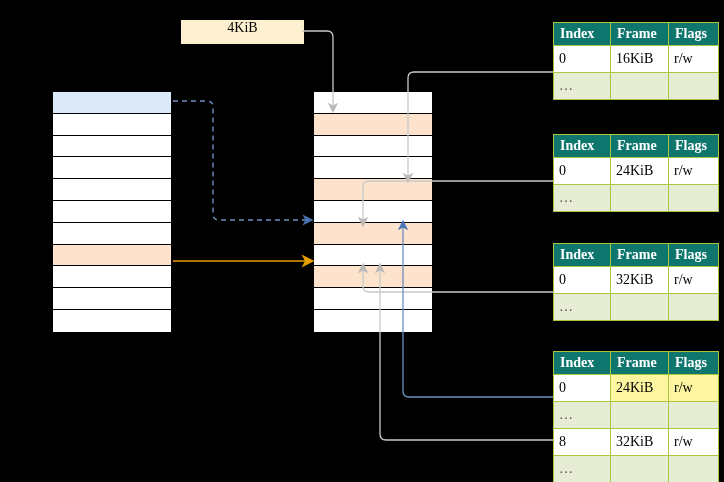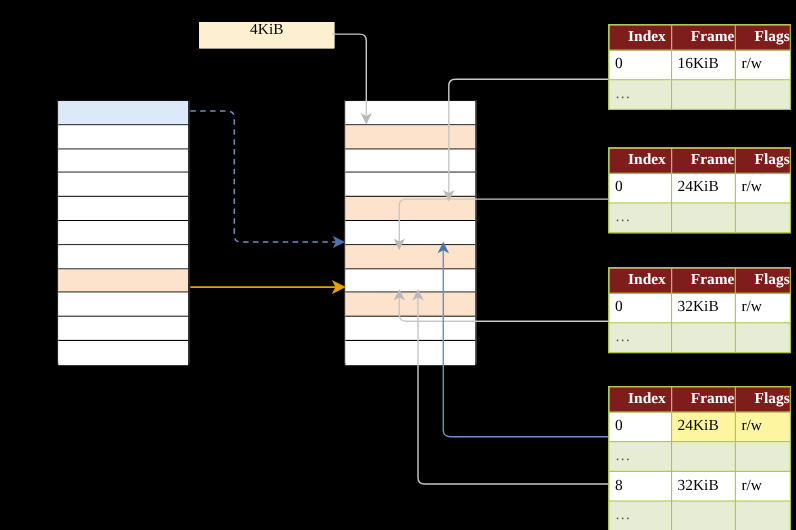--- a/index.html
+++ b/index.html
@@ -27,22 +27,22 @@
   .prow.peach{background:#fde2cc;}
 
   #left-column{left:52px;top:91px;width:120px;height:240px;}
   #mid-column{left:313px;top:91px;width:120px;height:240px;}
 
   
   .ftable{position:absolute;border-collapse:collapse;font-size:14px;
           background:#fff;box-sizing:border-box;}
   .ftable table{border-collapse:collapse;width:100%;table-layout:fixed;}
   .ftable th{
-    background:#7f1d1d;color:#fff;font-weight:bold;text-align:left;
-    padding:3px 17px;border:1px solid #a9c63f;font-size:14px;
+    background:#0f766e;color:#fff;font-weight:bold;text-align:left;
+    padding:3px 6px;border:1px solid #a9c63f;font-size:14px;
     font-family:"Liberation Serif","DejaVu Serif",serif;
   }
   .ftable td{
     border:1px solid #a9c63f;padding:3px 5px;color:#000;background:#fff;
     height:20px;font-size:14px;
   }
   .ftable tr.alt td{background:#e7edd4;color:#555;}
   .ftable td.hl{background:#fdf5a0;}
   .ftable col.c1{width:57px;}
   .ftable col.c2{width:58px;}

